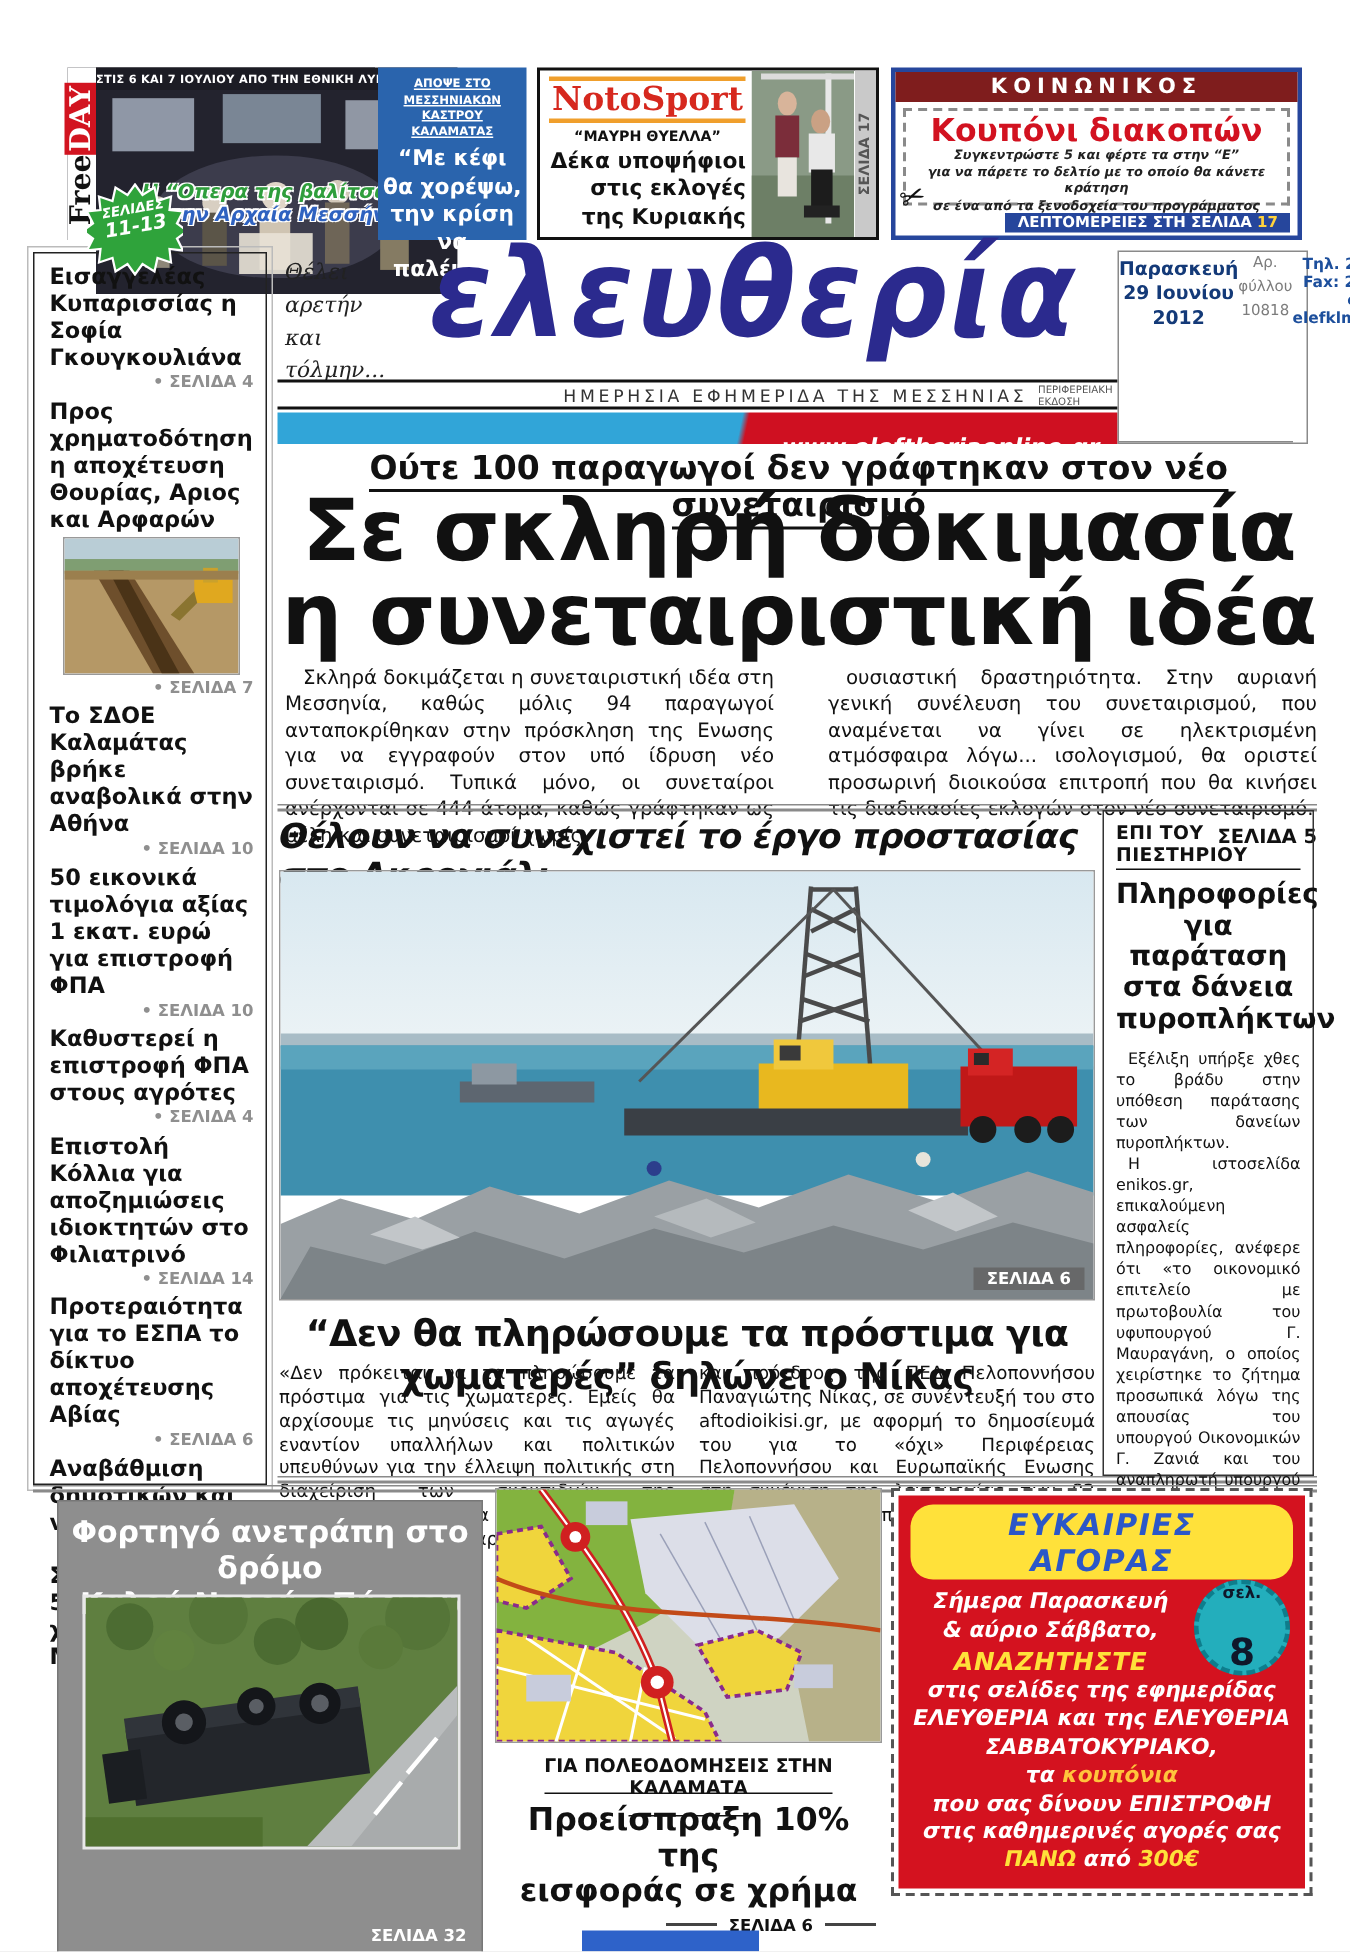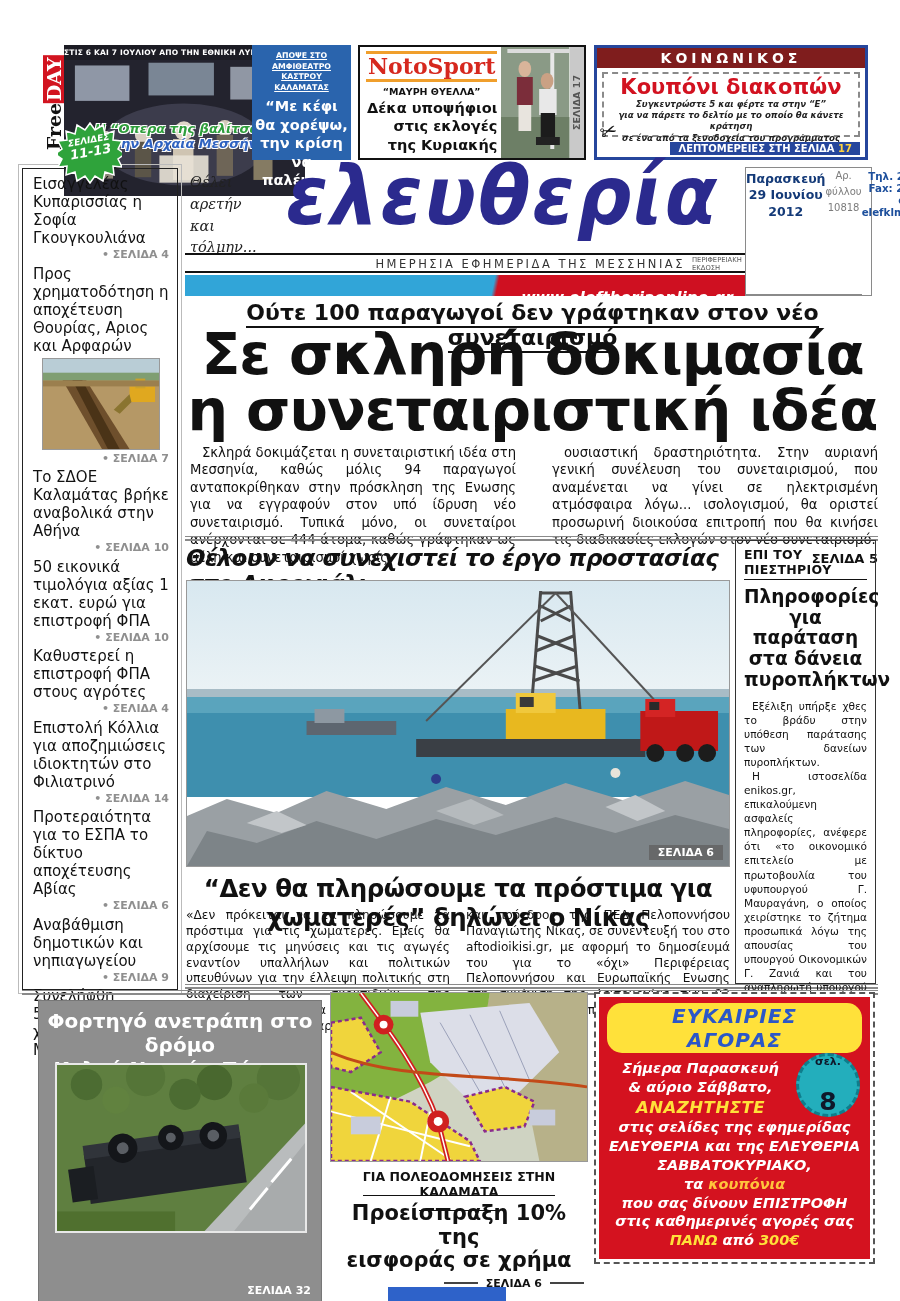--- a/index.html
+++ b/index.html
@@ -84,21 +84,21 @@
   .lead-body{left:190px;top:444px;width:688px;display:flex;gap:36px;}
   .lead-col{width:334px;font-size:13.2px;line-height:1.32;text-align:justify;text-indent:12px;}
   .pageref-inline{position:absolute;right:0;bottom:-1px;font-weight:bold;font-size:13px;background:#fff;padding-left:6px;}
   .divider{border-top:1px solid #8a8a8a;border-bottom:2px solid #8a8a8a;height:5px;}
   .div1{left:185px;top:536px;width:693px;}
   .div2{left:185px;top:984px;width:693px;}
 
   
   .sidebar{left:22px;top:168px;width:156px;height:822px;border:1.5px solid #222;outline:1px solid #bbb;
     outline-offset:3px;padding:6px 8px 4px 10px;}
-  .sb-item{font-size:15px;font-weight:normal;line-height:1.2;color:#111;}
+  .sb-item{font-size:15px;font-weight:bold;line-height:1.2;color:#111;}
   .sb-ref{text-align:right;color:#8f8f8f;font-weight:bold;font-size:11px;line-height:1.5;margin-bottom:1px;}
   .sb-photo{width:118px;height:92px;margin:3px auto 1px;border:1px solid #999;display:block;}
 
   
   .akro-head{left:186px;top:545px;width:545px;font-size:23px;font-weight:bold;font-style:italic;letter-spacing:-.5px;}
   .akro-photo{left:186px;top:580px;width:544px;height:287px;border:1px solid #999;}
   .photo-label{position:absolute;right:6px;bottom:6px;background:rgba(100,100,100,.88);color:#fff;
     font-weight:bold;font-size:11px;padding:1px 9px;}
 
   
@@ -191,21 +191,21 @@
       <polygon fill="#2fa33b" stroke="#fff" stroke-width="1.5" points="32,1 37,8 45,3 47,12 56,9 55,18 64,19 60,27 67,32 60,37 64,45 55,44 56,53 47,50 45,59 37,54 32,61 27,54 19,59 17,50 8,53 9,44 0,45 4,37 -3,32 4,27 0,19 9,18 8,9 17,12 19,3 27,8"></polygon>
     </svg>
     <div class="sb-txt">
       <span class="sb-l1">ΣΕΛΙΔΕΣ</span>
       <span class="sb-l2">11-13</span>
     </div>
   </div>
 
   <div class="abs tonight">
     <div class="tonight-kicker">
-      <div>ΑΠΟΨΕ ΣΤΟ ΑΜΦΙΘΕΑΤΡΟ</div>
+      <div>ΑΠΟΨΕ ΣΤΟ ΜΕΣΣΗΝΙΑΚΩΝ</div>
       <div>ΚΑΣΤΡΟΥ ΚΑΛΑΜΑΤΑΣ</div>
     </div>
     <div class="tonight-quote">
       <div>“Με κέφι</div>
       <div>θα χορέψω,</div>
       <div>την κρίση</div>
       <div>να παλέψω!”</div>
     </div>
   </div>
 

